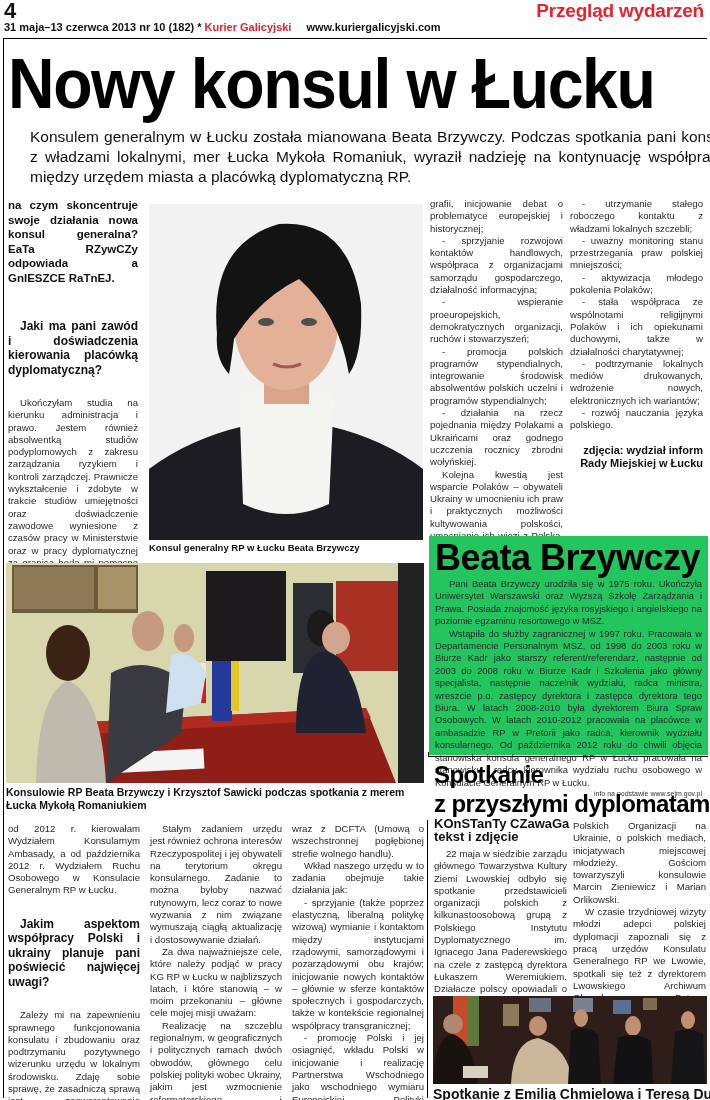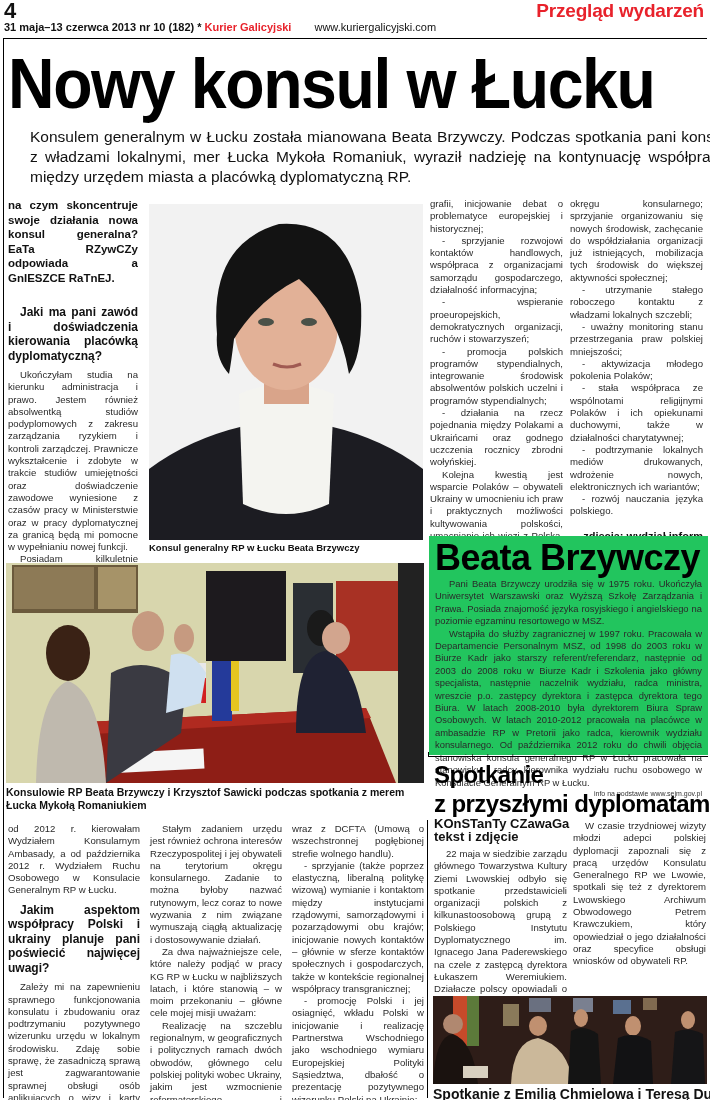--- a/index.html
+++ b/index.html
@@ -6,33 +6,33 @@
   html, body { width: 710px; height: 1100px; background: #ffffff; overflow: hidden; }
   body { position: relative; font-family: "Liberation Sans", sans-serif; color: #1a1a1a; }
 
   .abs { position: absolute; }
 
   
   .page-num { left: 4px; top: 0px; font-size: 22px; font-weight: bold; line-height: 22px; color: #111; }
   .section-title { right: 6px; top: 0px; font-size: 19px; font-weight: bold; color: #e8222b; line-height: 22px; letter-spacing: -0.2px; }
   .issue-line { left: 4px; top: 20px; font-size: 11px; font-weight: bold; line-height: 14px; color: #111; white-space: nowrap; }
   .issue-line .brand { color: #e8222b; text-align: right; }
-  .issue-line .site { font-weight: normal; margin-left: 20px; }
+  .issue-line .site { font-weight: bold; margin-left: 12px; }
   .header-rule { left: 3px; top: 38px; width: 704px; height: 1px; background: #000; }
   .left-rule { left: 3px; top: 38px; width: 1px; height: 1060px; background: #000; }
 
   
   .headline { left: 8px; top: 46px; font-size: 70px; font-weight: bold; line-height: 76px; letter-spacing: -1.5px; transform: scaleX(0.92); transform-origin: left top; white-space: nowrap; color: #000; }
 
   .lead { left: 8px; top: 127px; width: 696px; font-size: 15.5px; line-height: 20px; color: #111; text-align: justify; margin-left: 22px; }
 
   
   .col { font-size: 9.6px; line-height: 12.3px; color: #2a2a2a; text-align: justify; hyphens: manual; }
   .col p { text-indent: 12px; }
-  .col .q { font-weight: bold; font-size: 12px; line-height: 14.5px; color: #111; text-indent: 12px; margin: 6px 0; }
+  .col .q { font-weight: bold; font-size: 12px; line-height: 14.5px; color: #111; text-indent: 12px; margin: 20px 0; }
   .col .intro { font-weight: bold; font-size: 11.5px; line-height: 14.5px; color: #111; text-indent: 0; }
   .col .credit { font-weight: bold; font-size: 11px; line-height: 13px; text-align: right; color: #111; text-indent: 0; margin-top: 12px; }
 
   .c1 { left: 8px; top: 198px; width: 130px; }
   .c3 { left: 430px; top: 198px; width: 133px; }
   .c4 { left: 570px; top: 198px; width: 133px; }
 
   
   .portrait { left: 149px; top: 204px; width: 274px; height: 336px; background: linear-gradient(#f6f6f6, #ececec); overflow: hidden; }
   .portrait-caption { left: 149px; top: 542px; font-size: 9.5px; font-weight: bold; color: #111; }
@@ -110,21 +110,20 @@
   <p>- sprzyjanie rozwojowi kontaktów handlowych, współpraca z organizacjami samorządu gospodarczego, działalność informacyjna;</p>
   <p>- wspieranie proeuropejskich, demokratycznych organizacji, ruchów i stowarzyszeń;</p>
   <p>- promocja polskich programów stypendialnych, integrowanie środowisk absolwentów polskich uczelni i programów stypendialnych;</p>
   <p>- działania na rzecz pojednania między Polakami a Ukraińcami oraz godnego uczczenia rocznicy zbrodni wołyńskiej.</p>
   <p>Kolejna kwestią jest wsparcie Polaków – obywateli Ukrainy w umocnieniu ich praw i praktycznych możliwości kultywowania polskości, umacnianie ich więzi z Polską, ochrona dziedzictwa narodowego i kulturalnego.</p>
   <p>Cel powyższy może być zrealizowany poprzez m.in. :</p>
   <p>- stałą, codzienną współpracę z organizacjami Polaków na terytorium</p>
 </div>
 
 <div class="abs col c4">
-  <p style="text-indent:0">okręgu konsularnego; sprzyjanie organizowaniu się nowych środowisk, zachęcanie do współdziałania organizacji już istniejących, mobilizacja tych środowisk do większej aktywności społecznej;</p>
   <p>- utrzymanie stałego roboczego kontaktu z władzami lokalnych szczebli;</p>
   <p>- uważny monitoring stanu przestrzegania praw polskiej mniejszości;</p>
   <p>- aktywizacja młodego pokolenia Polaków;</p>
   <p>- stała współpraca ze wspólnotami religijnymi Polaków i ich opiekunami duchowymi, także w działalności charytatywnej;</p>
   <p>- podtrzymanie lokalnych mediów drukowanych, wdrożenie nowych, elektronicznych ich wariantów;</p>
   <p>- rozwój nauczania języka polskiego.</p>
   <p class="credit">zdjęcia: wydział inform Rady Miejskiej w Łucku</p>
 </div>
 
 <div class="abs meeting">
@@ -173,20 +172,21 @@
   <div>z przyszłymi dyplomatami</div>
 </div>
 <div class="abs spot-byline">
   <div>KOnSTanTy CZawaGa</div>
   <div>tekst i zdjęcie</div>
 </div>
 <div class="abs col c5">
   <p>22 maja w siedzibie zarządu głównego Towarzystwa Kultury Ziemi Lwowskiej odbyło się spotkanie przedstawicieli organizacji polskich z kilkunastoosobową grupą z Polskiego Instytutu Dyplomatycznego im. Ignacego Jana Paderewskiego na czele z zastępcą dyrektora Łukaszem Weremiukiem. Działacze polscy opowiadali o losach lwowskich Polaków, powstaniu Towarzystwa Kultury Ziemi Lwowskiej i Federacji</p>
 </div>
 <div class="abs col c6">
+  <p style="text-indent:0">Polskich Organizacji na Ukrainie, o polskich mediach, inicjatywach miejscowej młodzieży. Gościom towarzyszyli konsulowie Marcin Zieniewicz i Marian Orlikowski.</p>
   <p>W czasie trzydniowej wizyty młodzi adepci polskiej dyplomacji zapoznali się z pracą urzędów Konsulatu Generalnego RP we Lwowie, spotkali się też z dyrektorem Lwowskiego Archiwum Obwodowego Petrem Krawczukiem, który opowiedział o jego działalności oraz specyfice obsługi wniosków od obywateli RP.</p>
 </div>
 <div class="abs spot-photo">
   <svg width="274" height="88" viewBox="0 0 274 88">
     <rect width="274" height="88" fill="#2e1d18"></rect>
     <rect x="20" y="0" width="14" height="50" fill="#c64a2a"></rect>
     <rect x="34" y="0" width="12" height="50" fill="#5c7a3a"></rect>
     <rect x="70" y="8" width="16" height="22" fill="#8a7a5a"></rect>
     <rect x="96" y="2" width="22" height="14" fill="#6a7080"></rect>
     <rect x="140" y="2" width="20" height="14" fill="#7a8090"></rect>
@@ -212,17 +212,18 @@
   <p class="q">Jakim aspektom współpracy Polski i ukrainy planuje pani poświecić najwięcej uwagi?</p>
   <p>Zależy mi na zapewnieniu sprawnego funkcjonowania konsulatu i zbudowaniu oraz podtrzymaniu pozytywnego wizerunku urzędu w lokalnym środowisku. Zdaję sobie sprawę, że zasadniczą sprawą jest zagwarantowanie sprawnej obsługi osób aplikujących o wizy i karty małego ruchu granicznego, dlatego też w tym zakresie będziemy nadal pracowali nad zwiększeniem efektywności naszych działań oraz współpracy z agencjami wizowymi w celu usprawnienia procedur.</p>
 </div>
 <div class="abs col c8">
   <p>Stałym zadaniem urzędu jest również ochrona interesów Rzeczypospolitej i jej obywateli na terytorium okręgu konsularnego. Zadanie to można byłoby nazwać rutynowym, lecz coraz to nowe wyzwania z nim związane wymuszają ciągłą aktualizację i dostosowywanie działań.</p>
   <p>Za dwa najważniejsze cele, które należy podjąć w pracy KG RP w Łucku w najbliższych latach, i które stanowią – w moim przekonaniu – główne cele mojej misji uważam:</p>
   <p>Realizację na szczeblu regionalnym, w geograficznych i politycznych ramach dwóch obwodów, głównego celu polskiej polityki wobec Ukrainy, jakim jest wzmocnienie reformatorskiego i proeuropejskiego trendu w ukraińskiej polityce. Nową jakość w sytuacji politycznej na wschód od Bugu stworzyłoby podpisanie Umowy Stowarzyszeniowej UE-Ukraina</p>
 </div>
 <div class="abs col c9">
   <p style="text-indent:0">wraz z DCFTA (Umową o wszechstronnej pogłębionej strefie wolnego handlu).</p>
+  <p>Wkład naszego urzędu w to zadania obejmuje takie działania jak:</p>
   <p>- sprzyjanie (także poprzez elastyczną, liberalną politykę wizową) wymianie i kontaktom między instytucjami rządowymi, samorządowymi i pozarządowymi obu krajów; inicjowanie nowych kontaktów – głównie w sferze kontaktów społecznych i gospodarczych, także w kontekście regionalnej współpracy transgranicznej;</p>
   <p>- promocję Polski i jej osiagnięć, wkładu Polski w inicjowanie i realizację Partnerstwa Wschodniego jako wschodniego wymiaru Europejskiej Polityki Sąsiedztwa, dbałość o prezentację pozytywnego wizerunku Polski na Ukrainie;</p>
 
 </div>
 <div class="abs vrule"></div>
 
 </body></html>

